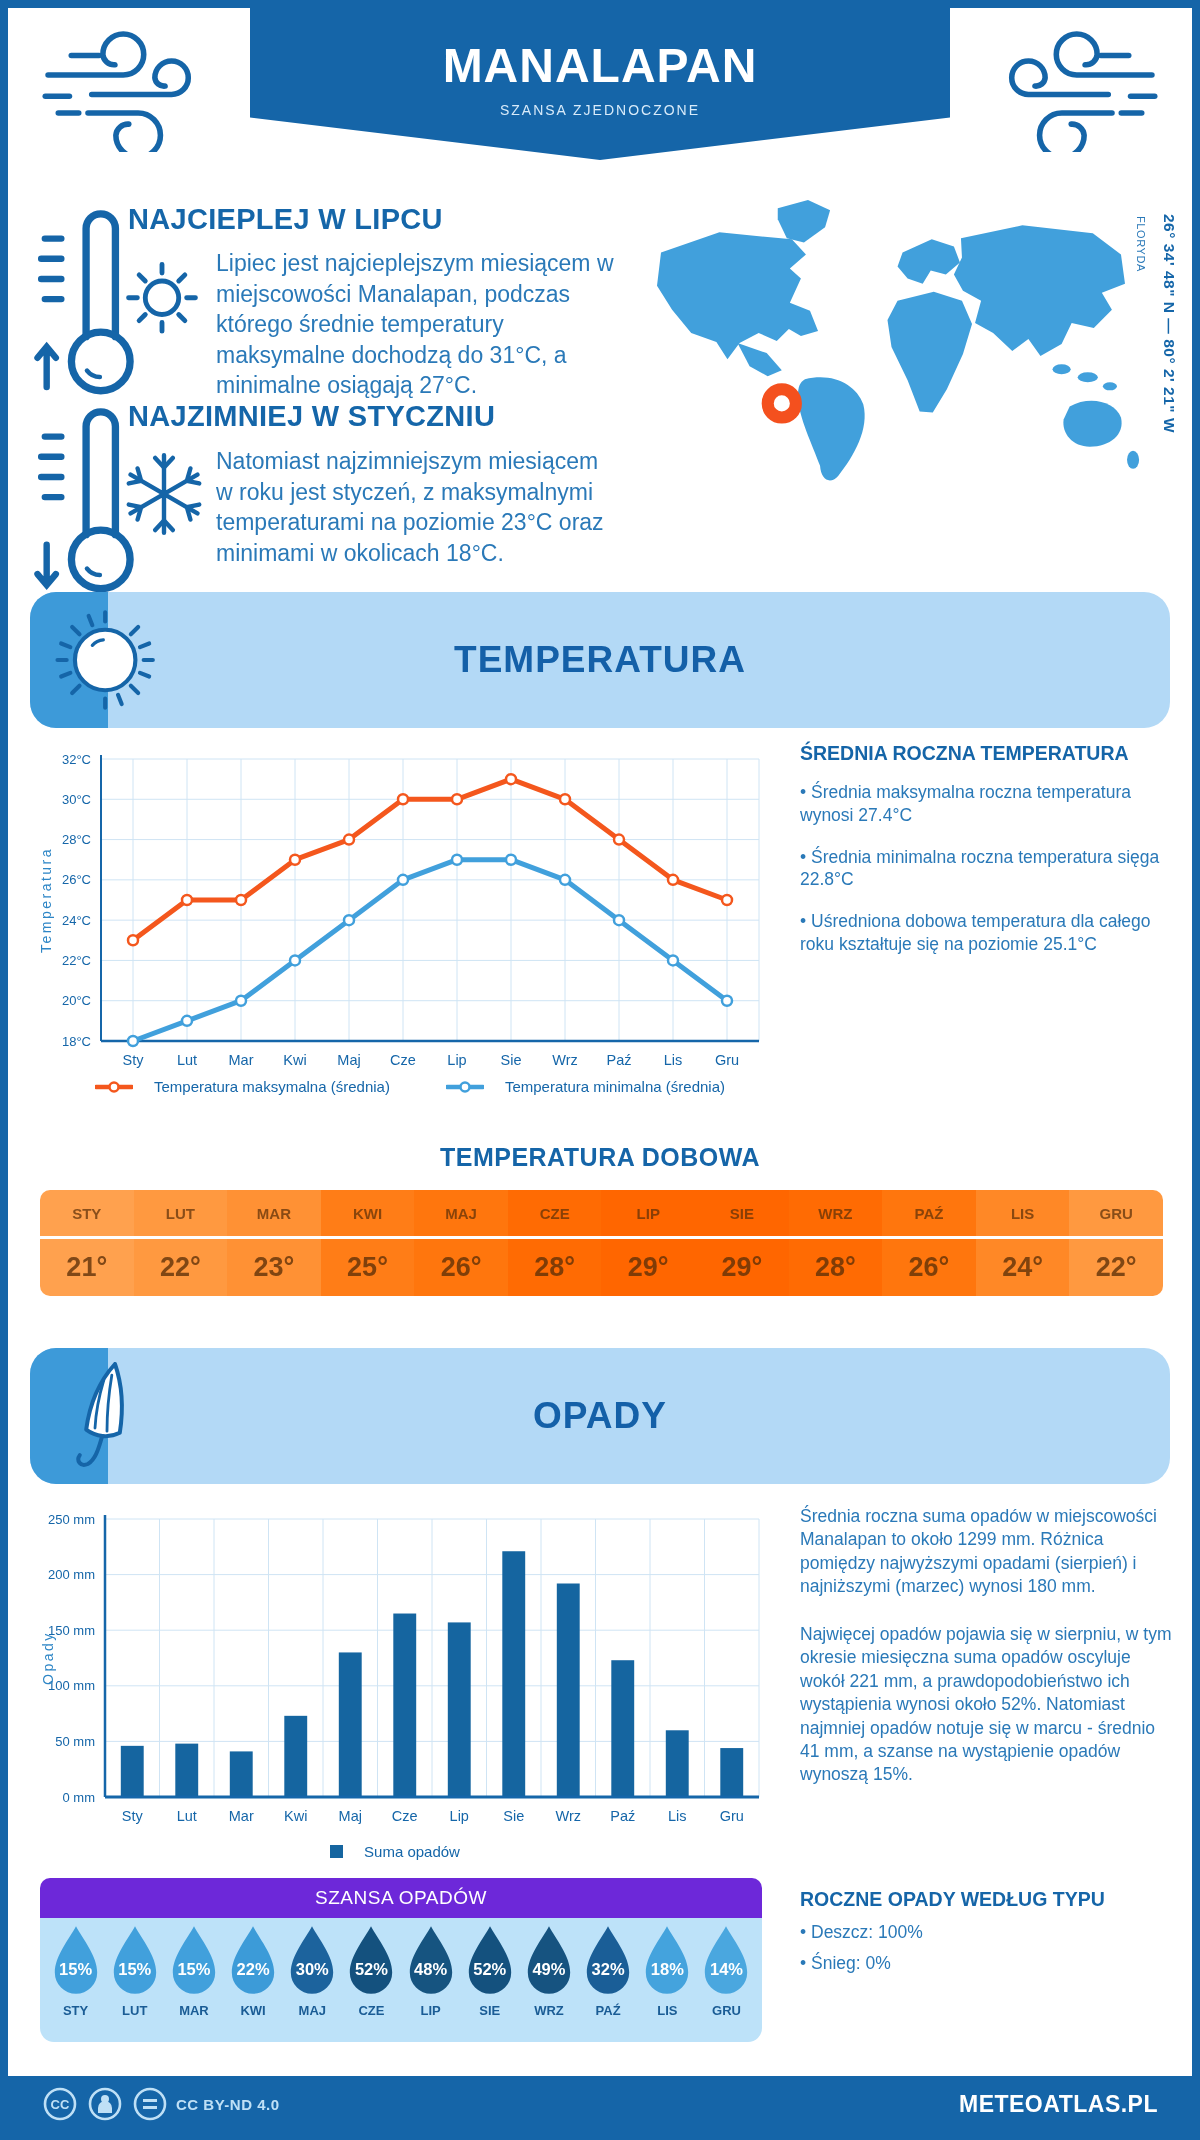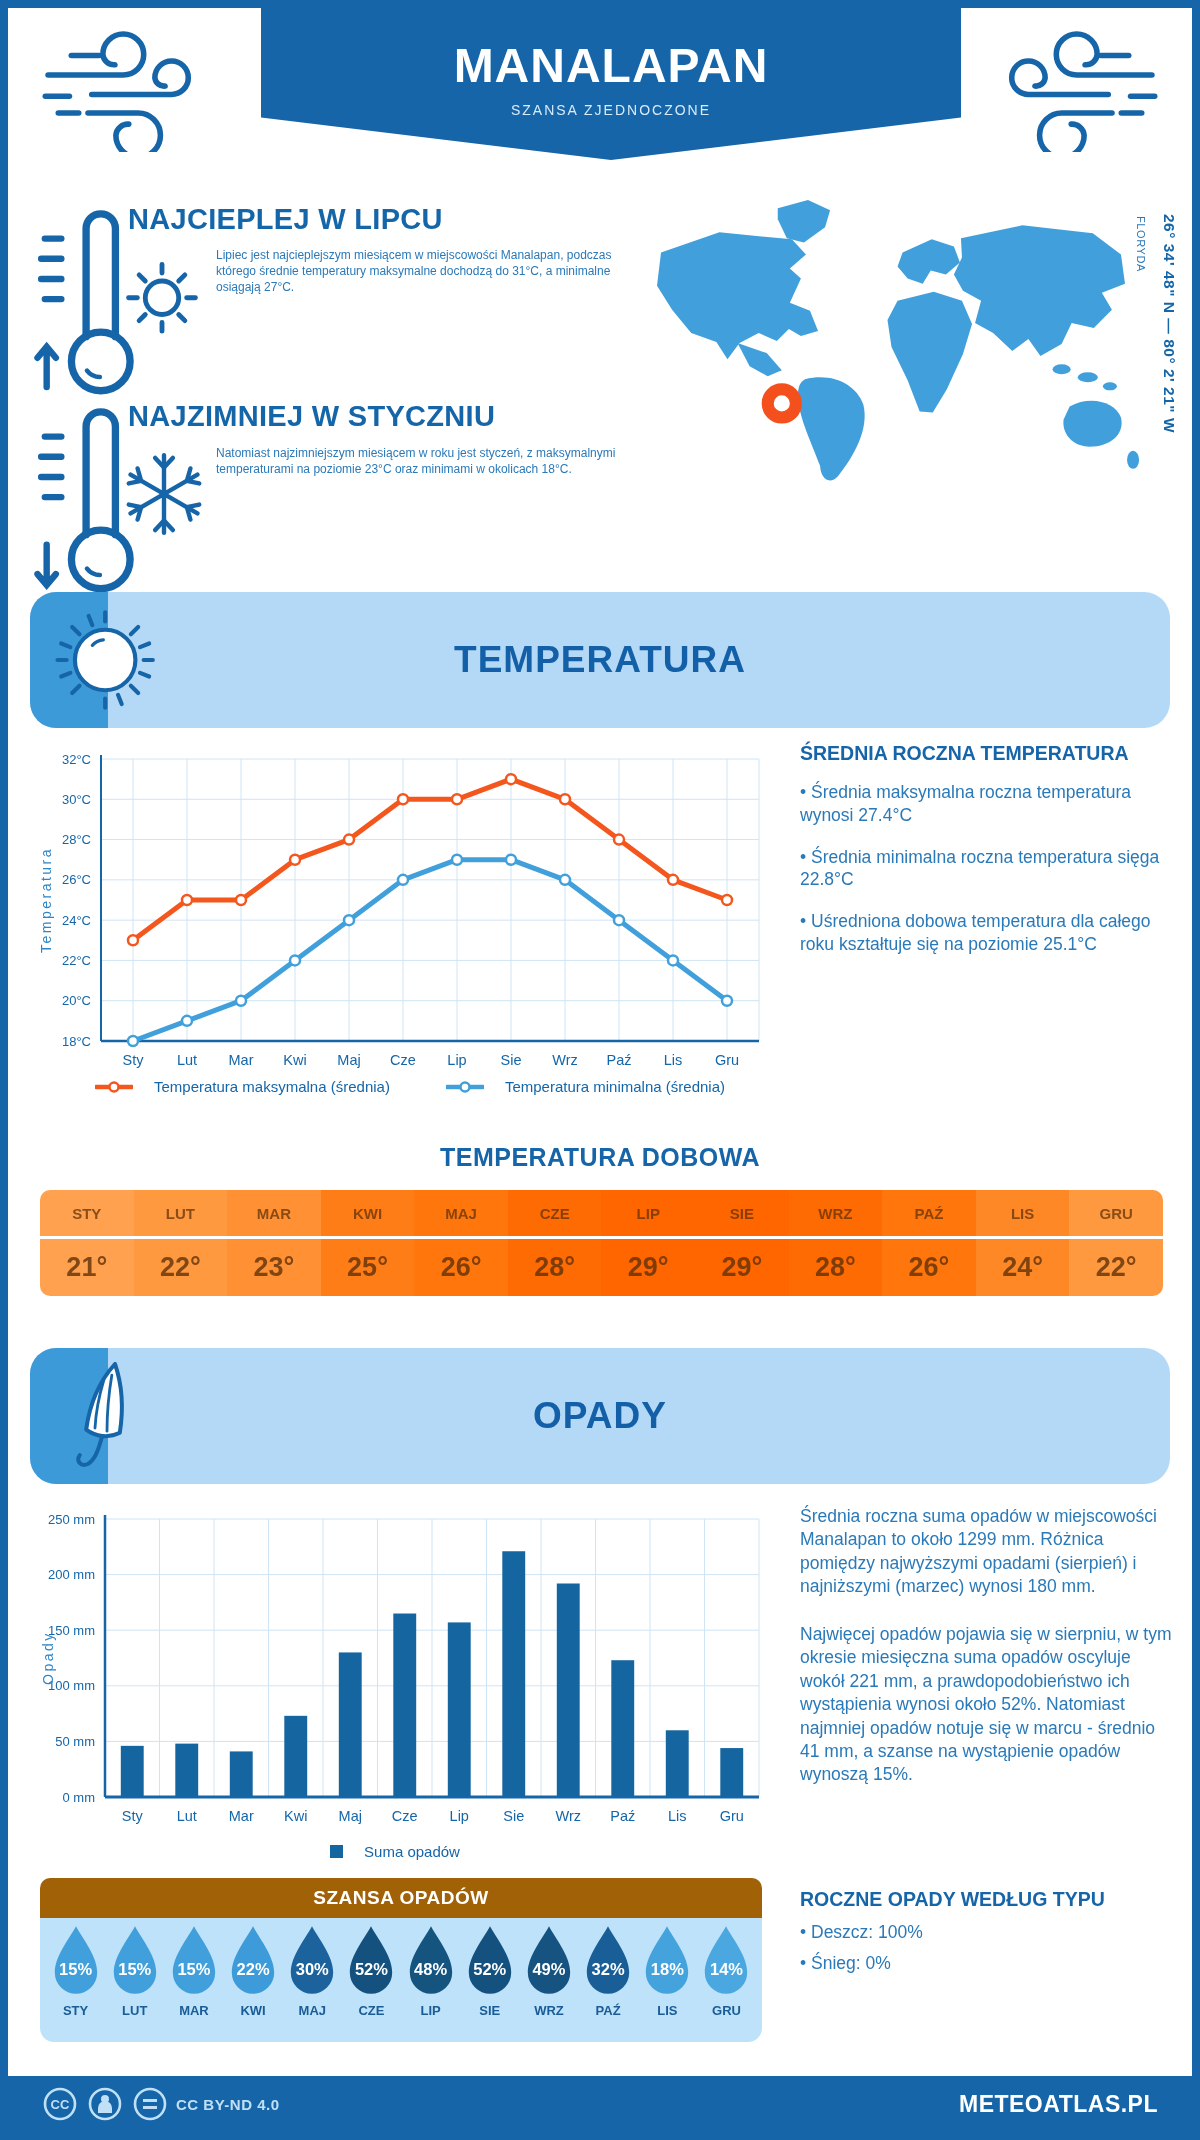--- a/index.html
+++ b/index.html
@@ -2,32 +2,32 @@
 <html><head>
 <meta charset="utf-8">
 <style>
   html,body{margin:0;padding:0;background:#ffffff;}
   .page{position:relative;width:1200px;height:2140px;background:#ffffff;
         font-family:"Liberation Sans",sans-serif;overflow:hidden;}
   .page-frame{position:absolute;inset:0;border:8px solid #1565A8;pointer-events:none;z-index:60;}
 
   
   .ribbon{position:absolute;left:250px;top:8px;width:700px;height:152px;background:#1565A8;
-          clip-path:polygon(0 0,100% 0,100% 72%,50% 100%,0 72%);text-align:center;color:#fff;z-index:5;margin-left:11px;}
+          clip-path:polygon(0 0,100% 0,100% 72%,50% 100%,0 72%);text-align:center;color:#fff;z-index:5;}
   .ribbon .title{margin-top:30px;font-size:48px;font-weight:bold;letter-spacing:1px;}
   .ribbon .subtitle{margin-top:9px;font-size:14px;letter-spacing:2px;color:#D8EBFA;}
   .wind{position:absolute;top:22px;width:190px;height:130px;}
   .wind.left{left:32px;}
   .wind.right{right:32px;transform:scaleX(-1);}
 
   
   .info-icon{position:absolute;width:110px;height:200px;}
   .sec-title{position:absolute;font-size:29px;font-weight:bold;color:#1566A9;letter-spacing:.3px;}
   .sec-glyph{position:absolute;width:88px;height:96px;}
-  .sec-text{position:absolute;width:400px;font-size:12px;line-height:1.33;color:#2A79B8;}
+  .sec-text{position:absolute;width:400px;font-size:23px;line-height:1.33;color:#2A79B8;}
 
   
   .map{position:absolute;left:638px;top:182px;width:505px;height:312px;}
   .coords-main{position:absolute;right:22px;top:214px;writing-mode:vertical-rl;
                font-size:15.5px;font-weight:bold;color:#1566A9;letter-spacing:.5px;z-index:10;}
   .coords-sub{position:absolute;right:53px;top:216px;writing-mode:vertical-rl;
               font-size:11px;color:#2A79B8;letter-spacing:.6px;z-index:10;}
 
   
   .band{position:absolute;left:30px;width:1140px;height:136px;background:#B3D9F6;border-radius:26px;}
@@ -53,23 +53,23 @@
                font-size:25px;font-weight:bold;color:#1565A8;letter-spacing:.5px;}
   .daily-table{position:absolute;left:40px;top:1190px;width:1123px;height:106px;display:flex;
                border-radius:10px;overflow:hidden;}
   .daily-col{flex:1;display:flex;flex-direction:column;}
   .daily-head{height:46px;display:flex;align-items:center;justify-content:center;
               font-weight:bold;font-size:15px;color:rgba(92,47,8,.72);border-bottom:3px solid #fff;}
   .daily-val{flex:1;display:flex;align-items:center;justify-content:center;
              font-weight:bold;font-size:27px;color:rgba(92,47,8,.78);}
 
   
-  .chance-head{position:absolute;left:40px;top:1878px;width:722px;height:40px;background:#a16207;
+  .chance-head{position:absolute;left:40px;top:1878px;width:722px;height:40px;background:#6d28d9;
                border-radius:10px 10px 0 0;display:flex;align-items:center;justify-content:center;
-               color:#fff;font-weight:bold;font-size:19px;letter-spacing:.5px;}
+               color:#fff;font-weight:normal;font-size:19px;letter-spacing:.5px;}
   .chance-panel{position:absolute;left:40px;top:1918px;width:722px;height:124px;background:#BDE2F9;
                 border-radius:0 0 14px 14px;display:flex;padding:5px 6px 4px 6px;box-sizing:border-box;}
   .drop-col{flex:1;text-align:center;position:relative;}
   .drop-pct{position:absolute;top:37px;left:0;right:0;color:#fff;font-weight:bold;font-size:16.5px;}
   .drop-month{margin-top:0px;font-size:13px;font-weight:bold;color:#1A5C95;}
 
   
   .footer{position:absolute;left:8px;right:8px;bottom:8px;height:56px;background:#1565A8;
           display:flex;align-items:center;padding:0 34px;box-sizing:border-box;z-index:55;}
   .footer-icons{display:flex;align-items:center;gap:9px;}

